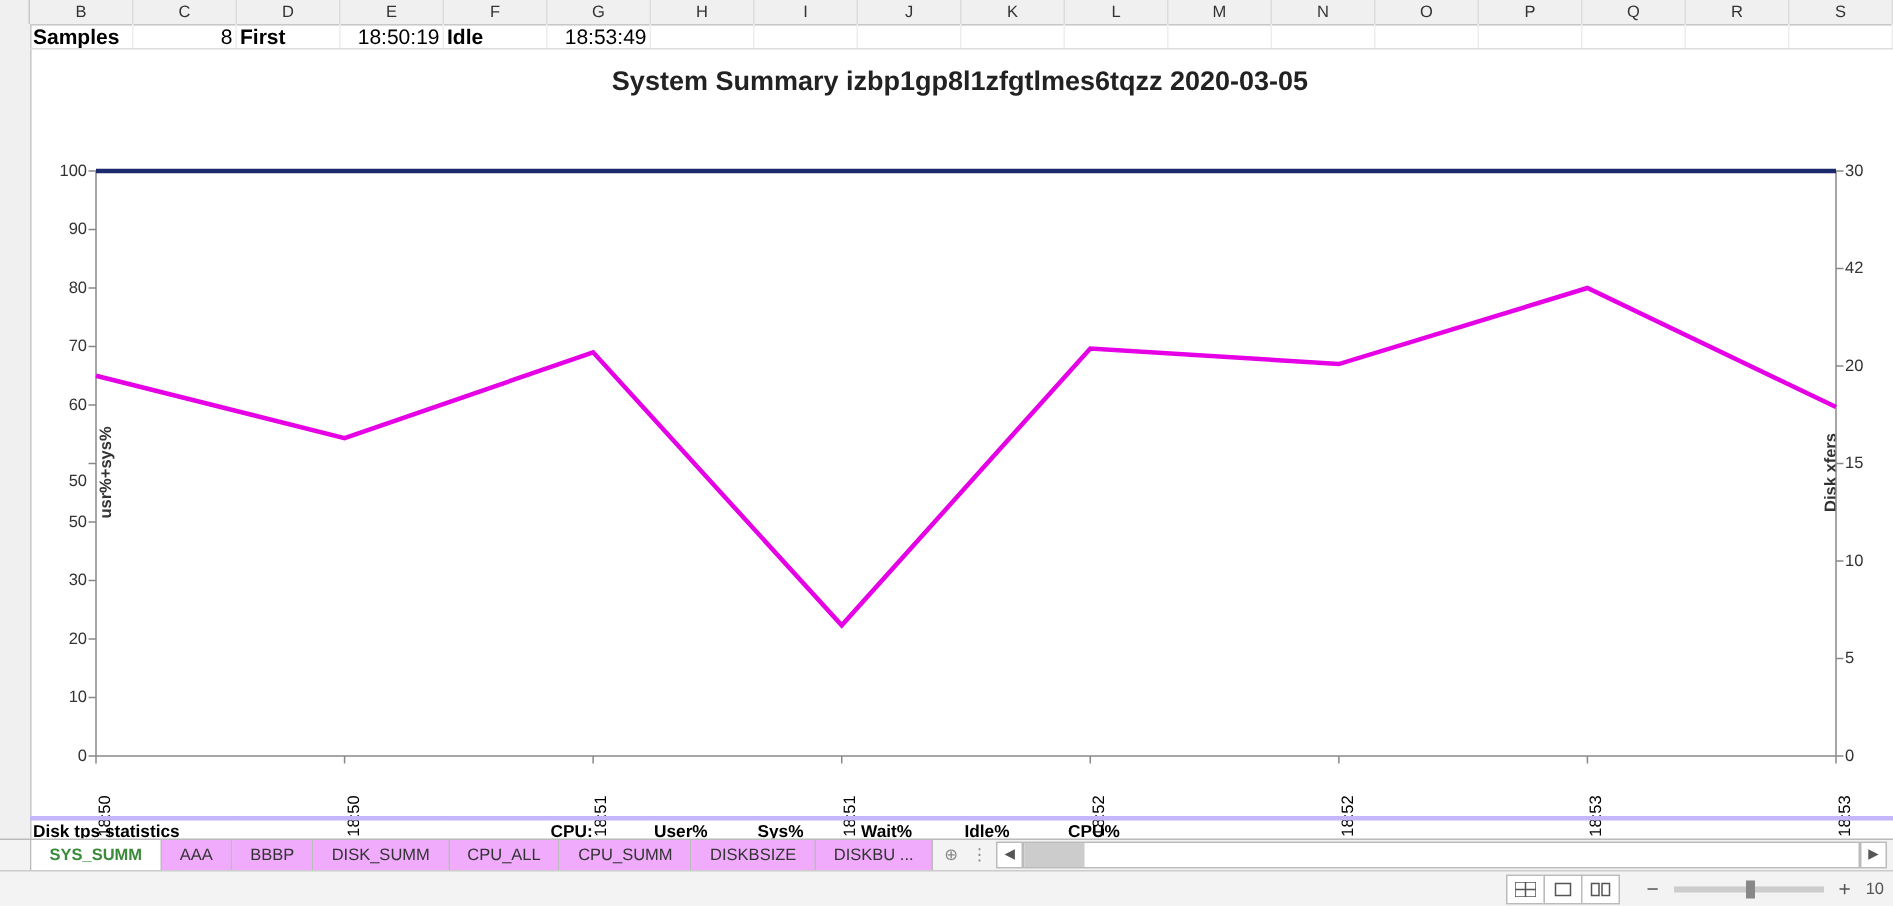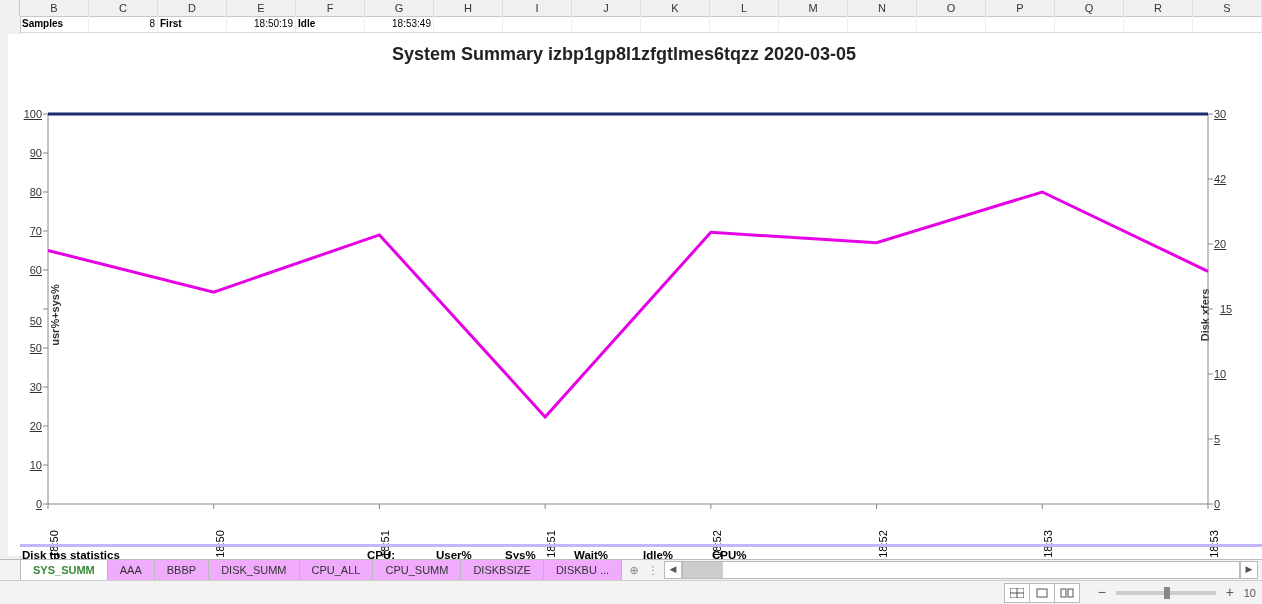--- a/index.html
+++ b/index.html
@@ -44,37 +44,37 @@
   .col-heading.first { width: 20px; border-right: 1px solid #c8c8c8; }
   .col-heading.other { width: 69px; }
   .cells-row {
     position: absolute;
     left: 20px;
     top: 16px;
     width: 1242px;
     height: 16px;
     display: flex;
     border-bottom: 1px solid #dcdcdc;
-    font-size: 10px;
+    font-size: 14px;
   }
   .cell {
     width: 69px;
     height: 16px;
     line-height: 16px;
     box-sizing: border-box;
     border-right: 1px solid #eee;
     padding: 0 2px;
     overflow: hidden;
     white-space: nowrap;
   }
   .cell.bold { font-weight: bold; }
   .cell.right { text-align: right; }
   .chart-container {
     position: absolute;
-    left: 8px;
+    left: 24px;
     top: 34px;
     width: 1232px;
     height: 522px;
     background: #fff;
   }
   .chart-title {
     text-align: center;
     font-size: 18px;
     font-weight: bold;
     padding-top: 10px;
@@ -111,21 +111,21 @@
   }
   .y-left-labels, .y-right-labels {
     position: absolute;
     top: 0;
     height: 100%;
     font-size: 11px;
     color: #333;
   }
   .y-left-labels { left: -30px; width: 24px; text-align: right; }
   .y-right-labels { right: -30px; width: 24px; text-align: left; }
-  .y-tick { position: absolute; transform: translateY(-50%); width: 100%; text-decoration: underline; }
+  .y-tick { position: absolute; transform: translateY(-50%); width: 100%; }
   .x-labels {
     position: absolute;
     bottom: -40px;
     left: 0;
     width: 100%;
     height: 40px;
   }
   .x-tick {
     position: absolute;
     font-size: 11px;
@@ -353,21 +353,21 @@
         <div class="y-tick" style="top: 40%;">60</div>
         <div class="y-tick" style="top: 30%;">70</div>
         <div class="y-tick" style="top: 20%;">80</div>
         <div class="y-tick" style="top: 10%;">90</div>
         <div class="y-tick" style="top: 0%;">100</div>
       </div>
     <div class="y-right-labels">
         <div class="y-tick" style="top: 100%;">0</div>
         <div class="y-tick" style="top: 83.3333%;">5</div>
         <div class="y-tick" style="top: 66.6667%;">10</div>
-        <div class="y-tick" style="top: 50%; text-align: center;">15</div>
+        <div class="y-tick" style="top: 50%;">15</div>
         <div class="y-tick" style="top: 33.3333%;">20</div>
         <div class="y-tick" style="top: 16.6667%;">42</div>
         <div class="y-tick" style="top: 0%;">30</div>
       </div>
     <svg class="plot" viewBox="0 0 1160 390" preserveAspectRatio="none">
       <line x1="0" y1="390" x2="1160" y2="390" stroke="#888" stroke-width="1"></line>
       <line x1="0" y1="0" x2="0" y2="390" stroke="#888" stroke-width="1"></line>
       <line x1="1160" y1="0" x2="1160" y2="390" stroke="#888" stroke-width="1"></line>
       <g id="y-left-tickmarks">
           <line x1="-5" x2="0" y1="390" y2="390" stroke="#888"></line>

